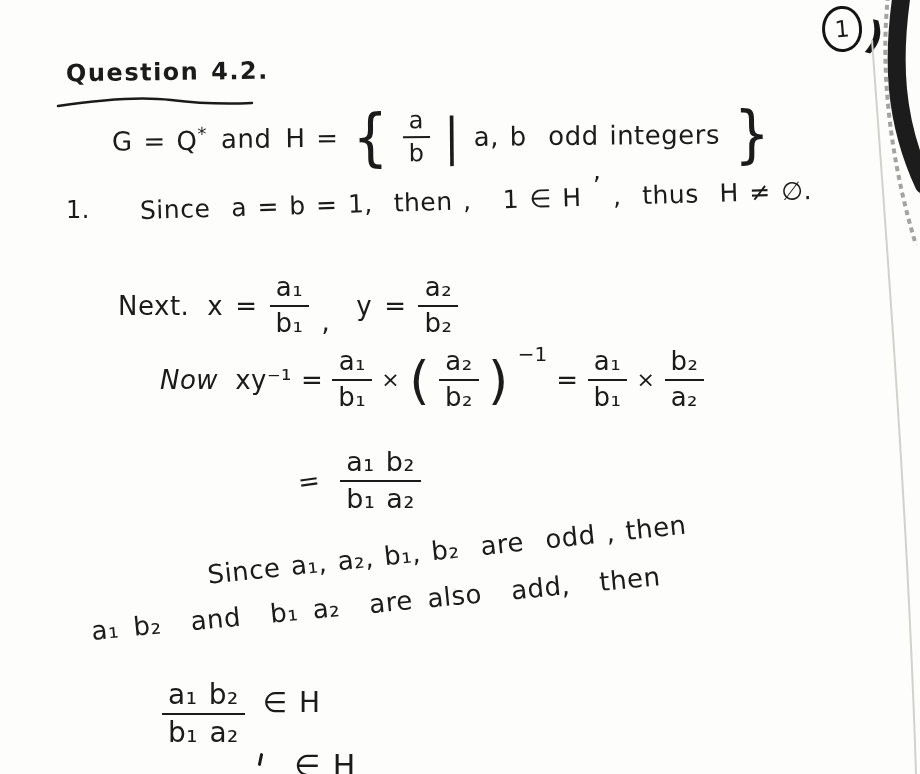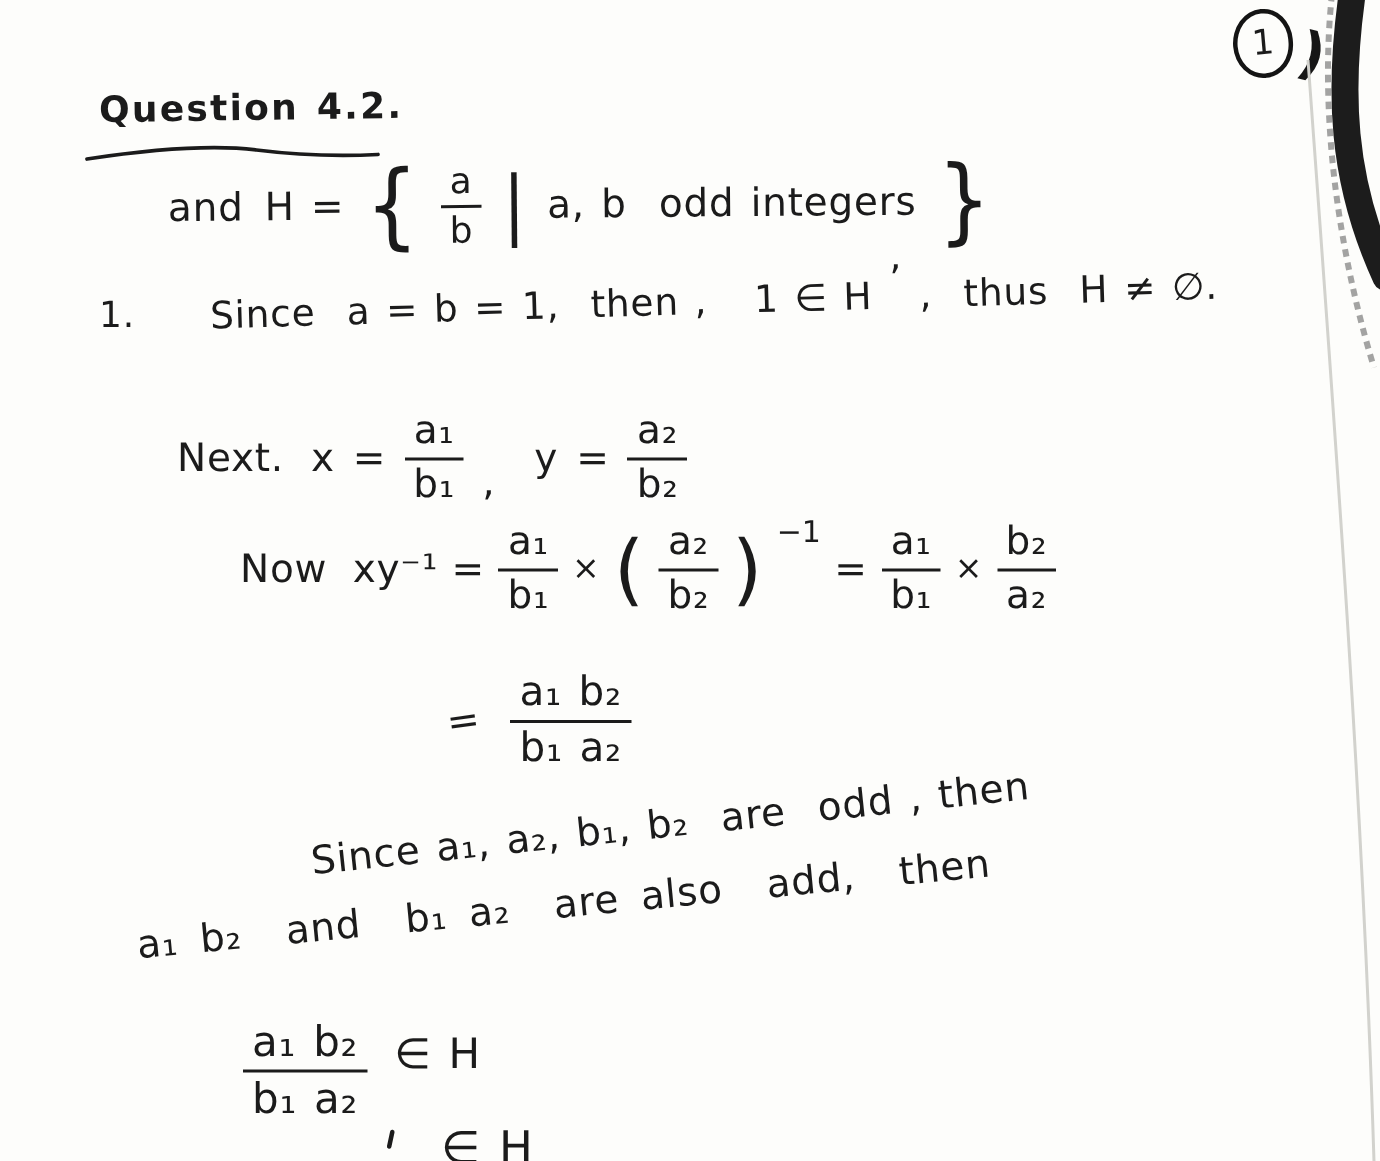--- a/index.html
+++ b/index.html
@@ -53,20 +53,21 @@
 <body>
 
 <div id="sheet">
 
   <div class="abs hw heading" style="left:66px;top:58px;transform:rotate(-0.8deg);">Question 4.2.</div>
   <svg class="abs" style="left:56px;top:94px;" width="200" height="16">
     <path d="M2 12 Q 75 1 115 6 T 196 9" stroke="#1b1b1b" stroke-width="2.5" fill="none" stroke-linecap="round"></path>
   </svg>
 
   <div class="row hw body26" style="left:112px;top:108px;gap:14px;transform:rotate(-0.5deg);">
+    <span><span>G = Q</span><sup style="font-size:18px;">*</sup></span>
     <span>and</span>
     <span>H =</span>
     <span class="brace">{</span>
     <span class="frac" style="font-size:24px;">
       <span class="num">a</span>
       <span class="den">b</span>
     </span>
     <span class="setbar">|</span>
     <span class="pre">a, b  odd integers</span>
     <span class="brace">}</span>
@@ -87,21 +88,21 @@
     <span style="align-self:flex-end;">,</span>
     <span style="margin-left:14px;">y</span>
     <span>=</span>
     <span class="frac">
       <span class="num">a₂</span>
       <span class="den">b₂</span>
     </span>
   </div>
 
   <div class="row hw body26" style="left:160px;top:348px;gap:9px;">
-    <span style="margin-right:8px;">Now</span>
+    <span style="margin-right:8px;font-style:italic;">Now</span>
     <span>xy⁻¹</span>
     <span>=</span>
     <span class="frac">
       <span class="num">a₁</span>
       <span class="den">b₁</span>
     </span>
     <span style="font-size:22px;">×</span>
     <span class="paren">(</span>
     <span class="frac">
       <span class="num">a₂</span>

